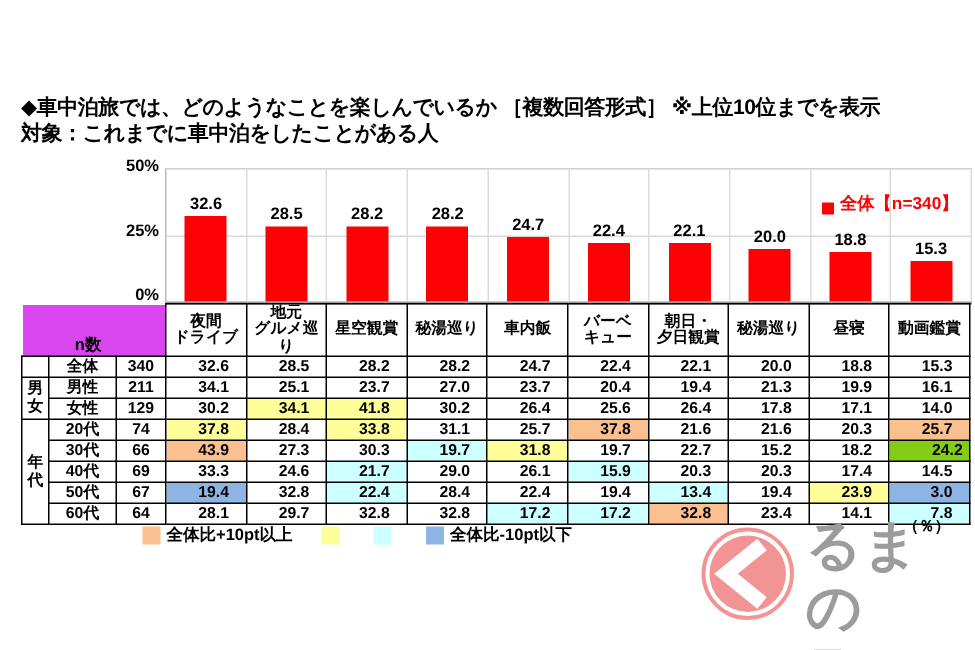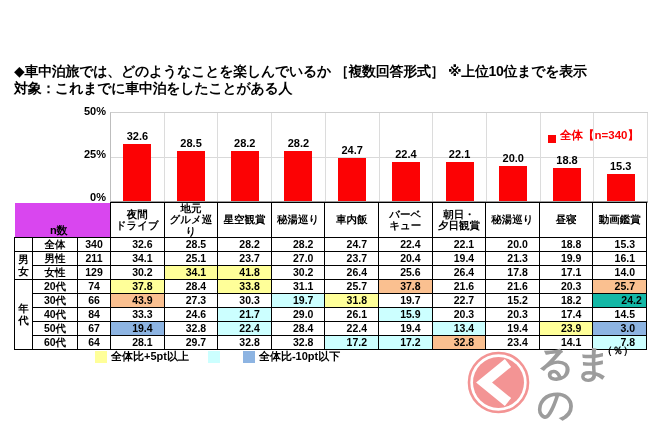--- a/index.html
+++ b/index.html
@@ -206,25 +206,25 @@
         <td>66</td>
         <td class="val" style="background: rgb(250, 192, 144);">43.9</td>
         <td class="val">27.3</td>
         <td class="val">30.3</td>
         <td class="val" style="background: rgb(204, 255, 255);">19.7</td>
         <td class="val" style="background: rgb(255, 255, 153);">31.8</td>
         <td class="val">19.7</td>
         <td class="val">22.7</td>
         <td class="val">15.2</td>
         <td class="val">18.2</td>
-        <td class="val" style="background: #14b8a6; padding-left: 28px;">24.2</td>
+        <td class="val" style="background: #84cc16; padding-left: 28px;">24.2</td>
       </tr>
       <tr>
         <td>40代</td>
-        <td>84</td>
+        <td>69</td>
         <td class="val">33.3</td>
         <td class="val">24.6</td>
         <td class="val" style="background: rgb(204, 255, 255);">21.7</td>
         <td class="val">29.0</td>
         <td class="val">26.1</td>
         <td class="val" style="background: rgb(204, 255, 255);">15.9</td>
         <td class="val">20.3</td>
         <td class="val">20.3</td>
         <td class="val">17.4</td>
         <td class="val">14.5</td>
@@ -255,22 +255,25 @@
         <td class="val" style="background: rgb(250, 192, 144);">32.8</td>
         <td class="val">23.4</td>
         <td class="val">14.1</td>
         <td class="val" style="background: rgb(204, 255, 255);">7.8</td>
       </tr>
     </tbody>
 </table>
 
 <div class="hl-legend">
     <div class="hl-item">
+      <span class="sw" style="background: rgb(250, 192, 144);"></span>
+      <span>全体比+10pt以上</span>
+    </div>
+    <div class="hl-item">
       <span class="sw" style="background: rgb(255, 255, 153);"></span>
-      <span>全体比+5pt以上</span>
     </div>
     <div class="hl-item">
       <span class="sw" style="background: rgb(204, 255, 255);"></span>
     </div>
     <div class="hl-item">
       <span class="sw" style="background: rgb(141, 180, 226);"></span>
       <span>全体比-10pt以下</span>
     </div>
   </div>
 

